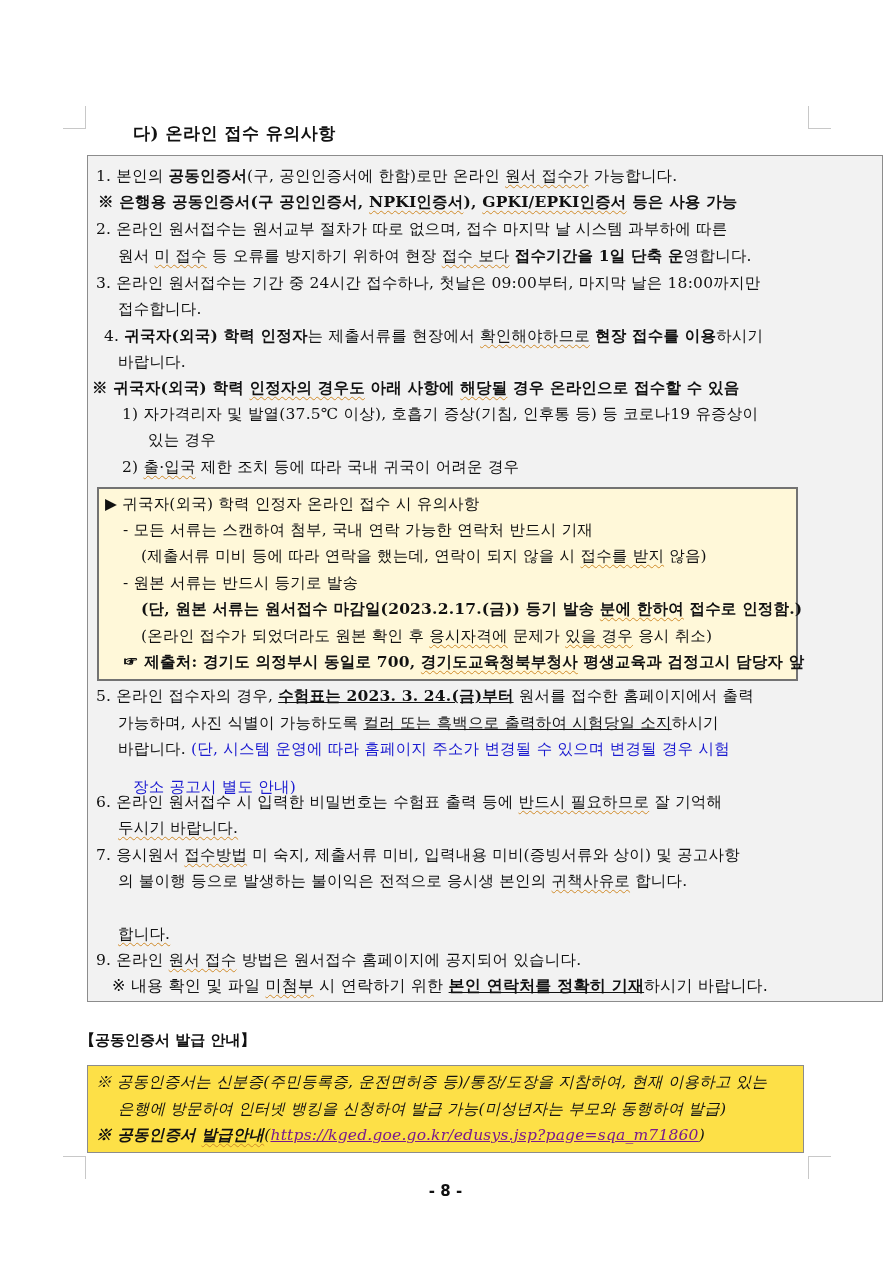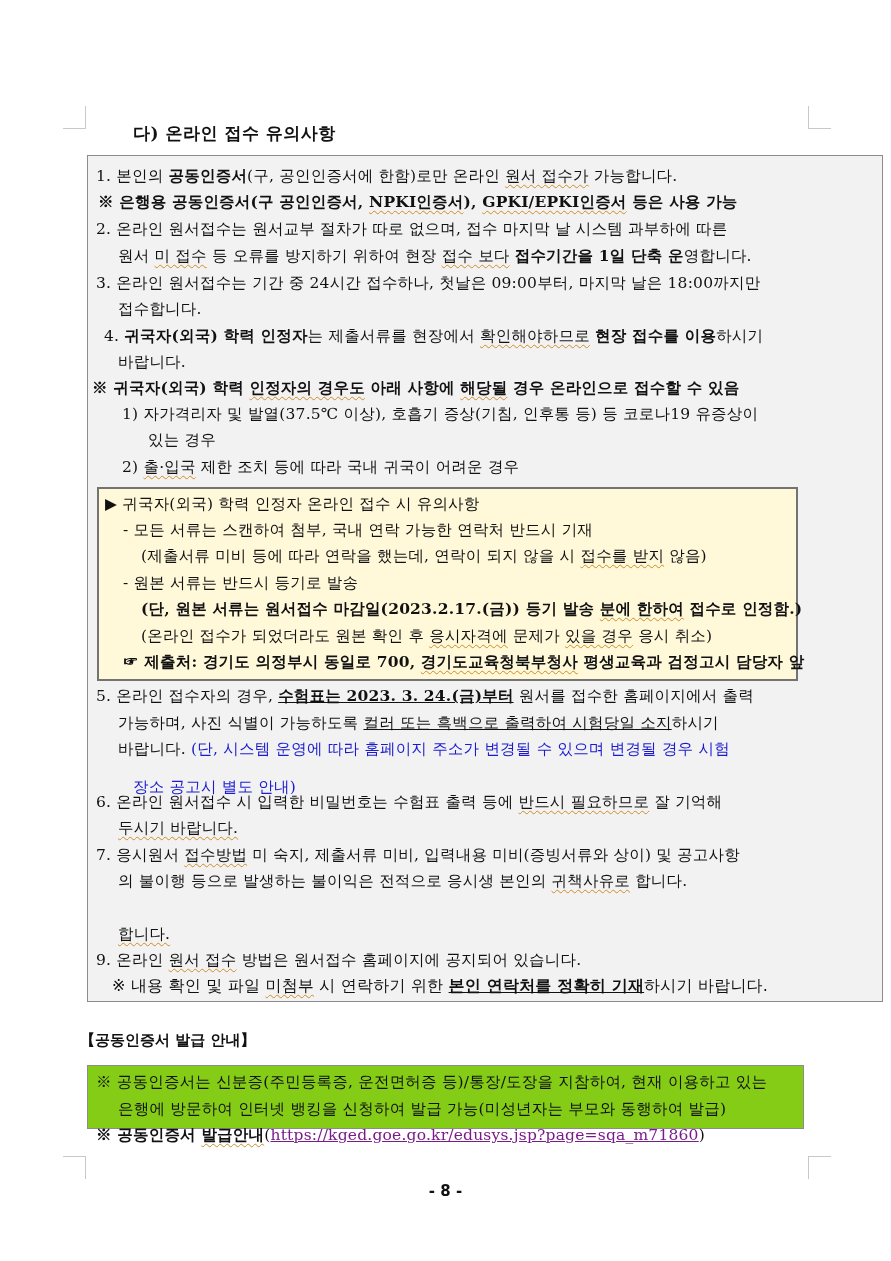--- a/index.html
+++ b/index.html
@@ -19,22 +19,22 @@
   .b { font-weight: bold; }
   .u { text-decoration: underline; }
   .wavy { text-decoration: underline wavy #d08b2a; text-decoration-thickness: 1px; text-underline-offset: 3px; }
   .blue { color: #1a1ad0; }
   .link { color: #7a1a8c; text-decoration: underline; }
 
   .ybox { position: absolute; left: 9px; top: 331px; width: 701px; height: 194px;
           background: #fff8d9; border: 2px solid #737373; box-sizing: border-box; }
 
   .subtitle { position: absolute; left: 80px; top: 1031px; font-size: 15px; font-weight: bold; }
-  .certbox { position: absolute; left: 87px; top: 1065px; width: 717px; height: 64px;
-             background: #84cc16; border: 1px solid #8c8c8c; box-sizing: border-box; }
+  .certbox { position: absolute; left: 87px; top: 1065px; width: 717px; height: 88px;
+             background: #fde047; border: 1px solid #8c8c8c; box-sizing: border-box; font-style: italic; }
   .pagenum { position: absolute; left: 0; width: 891px; top: 1182px; text-align: center;
              font-family: "DejaVu Sans", sans-serif; font-size: 15px; font-weight: bold; }
 </style>
 </head>
 <body>
 
 <div class="corner c-tl"></div>
 <div class="corner c-tr"></div>
 <div class="corner c-bl"></div>
 <div class="corner c-br"></div>

